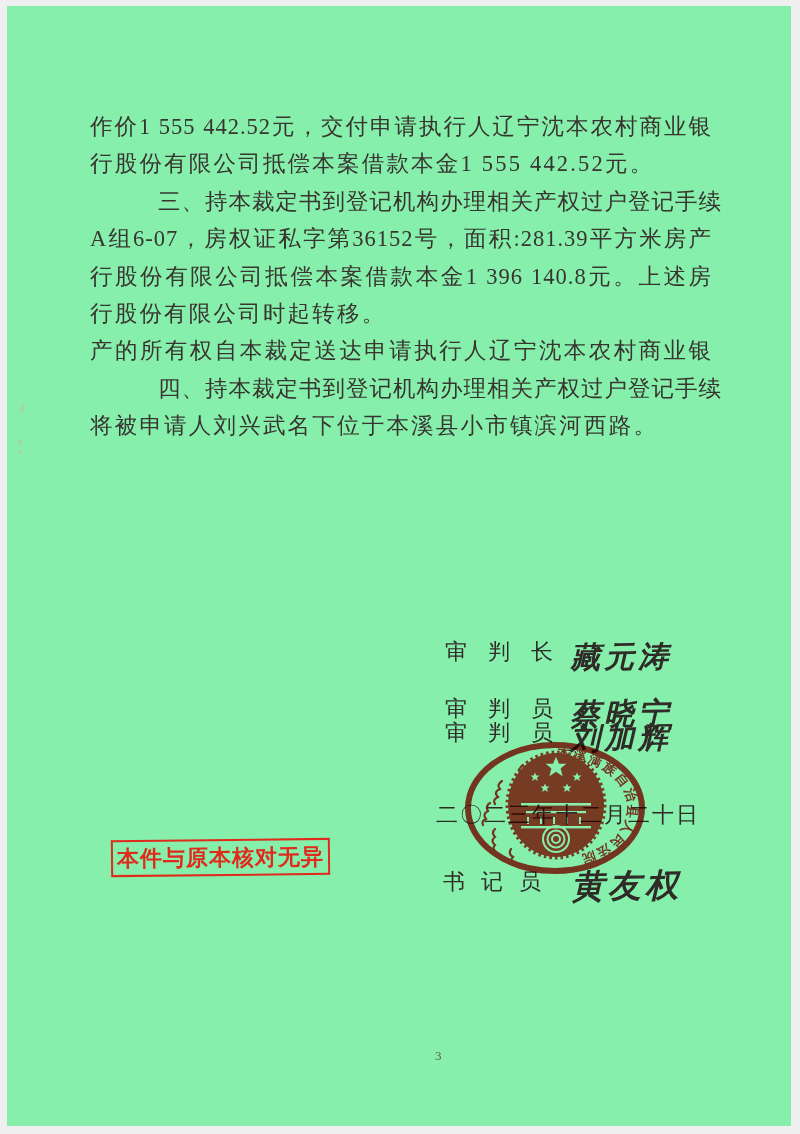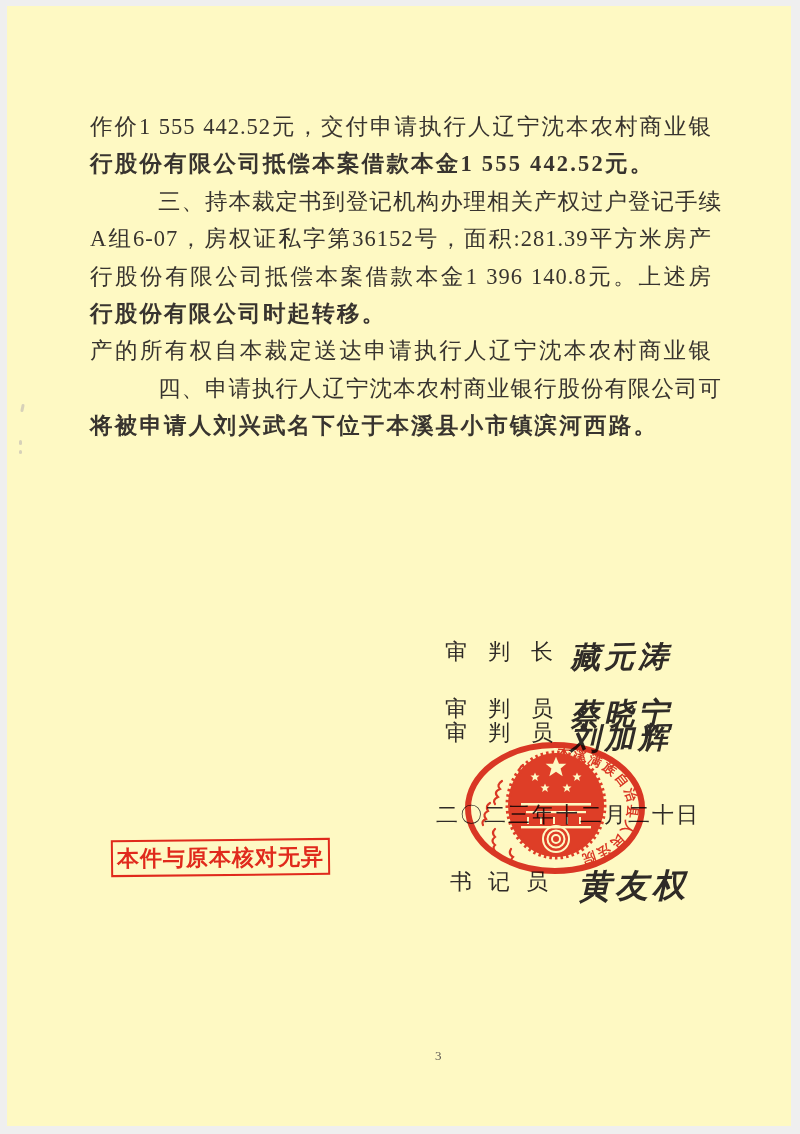--- a/index.html
+++ b/index.html
@@ -5,52 +5,52 @@
   html,body{margin:0;padding:0;}
   body{
     width:800px;height:1134px;
     background:#efefef;
     position:relative;
     font-family:"Liberation Serif", serif;
     overflow:hidden;
   }
   .page{
     position:absolute;left:7px;top:6px;width:784px;height:1120px;
-    background:#fef9c3;
+    background:#86efac;
   }
   
   .body-text{
     position:absolute;left:83px;top:102px;width:622px;
     color:#38342f;
     font-size:22.5px;
   }
   .line{
     height:37.4px;line-height:37.4px;
     text-align:justify;text-align-last:justify;
     white-space:nowrap;
     letter-spacing:1px;
   }
-  .line.end{text-align-last:left;letter-spacing:2.2px;font-weight:bold;}
+  .line.end{text-align-last:left;letter-spacing:2.2px;}
   .line.indent{padding-left:68px;}
   
   .sig-row{position:absolute;left:438px;white-space:nowrap;color:#2f2b27;}
   .sig-title{font-size:22px;letter-spacing:21px;vertical-align:8px;}
   .sig-name{
     font-size:30px;font-weight:700;font-style:italic;
     letter-spacing:4px;margin-left:-4px;
     display:inline-block;transform:rotate(-1deg);
   }
   .row1{top:631px;}
   .row2{top:688px;}
   .row3{top:712px;}
   .date-line{
     position:absolute;left:429px;top:794px;
     font-size:22px;letter-spacing:2px;color:#2f2b27;white-space:nowrap;
   }
-  .clerk-row{position:absolute;left:436px;top:858px;white-space:nowrap;color:#2f2b27;margin-left:7px;}
+  .clerk-row{position:absolute;left:436px;top:858px;white-space:nowrap;color:#2f2b27;}
   .clerk-row .sig-title{letter-spacing:16px;}
   .clerk-row .sig-name{font-size:33px;margin-left:14px;}
   
   .verify-stamp{
     position:absolute;left:104px;top:833px;
     border:2.5px solid #e02a1c;
     color:#e02a1c;
     font-size:22px;font-weight:700;letter-spacing:1px;
     padding:2px 4px 1px 4px;
     white-space:nowrap;
@@ -82,21 +82,21 @@
   <div class="margin-mark mark2b"></div>
 
   <div class="body-text">
     <div class="line">作价1 555 442.52元，交付申请执行人辽宁沈本农村商业银</div>
     <div class="line end">行股份有限公司抵偿本案借款本金1 555 442.52元。</div>
     <div class="line indent">三、持本裁定书到登记机构办理相关产权过户登记手续</div>
     <div class="line">A组6-07，房权证私字第36152号，面积:281.39平方米房产</div>
     <div class="line">行股份有限公司抵偿本案借款本金1 396 140.8元。上述房</div>
     <div class="line end">行股份有限公司时起转移。</div>
     <div class="line">产的所有权自本裁定送达申请执行人辽宁沈本农村商业银</div>
-    <div class="line indent">四、申请执行人辽宁沈本农村商业银行股份有限公司可</div>
+    <div class="line indent">四、持本裁定书到登记机构办理相关产权过户登记手续</div>
     <div class="line end">将被申请人刘兴武名下位于本溪县小市镇滨河西路。</div>
   </div>
 
   <div class="sig-row row1">
     <span class="sig-title">审判长</span><span class="sig-name">藏元涛</span>
   </div>
   <div class="sig-row row2">
     <span class="sig-title">审判员</span><span class="sig-name">蔡晓宁</span>
   </div>
   <div class="sig-row row3">

